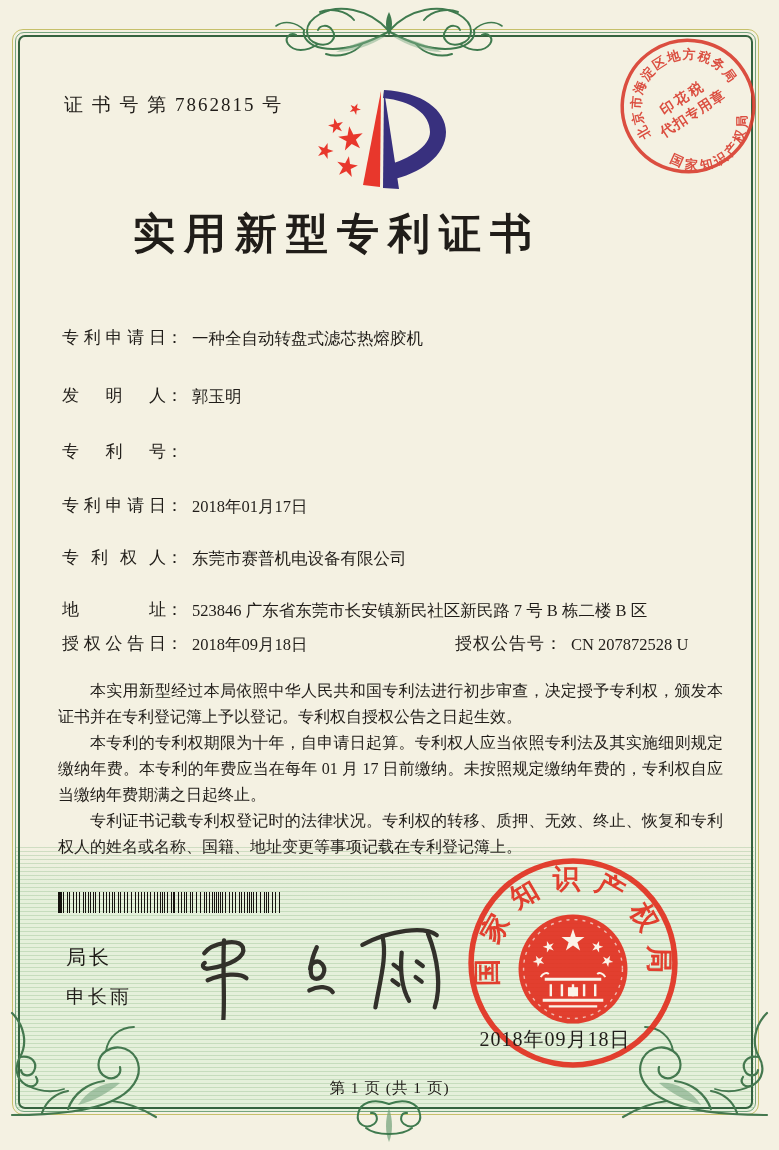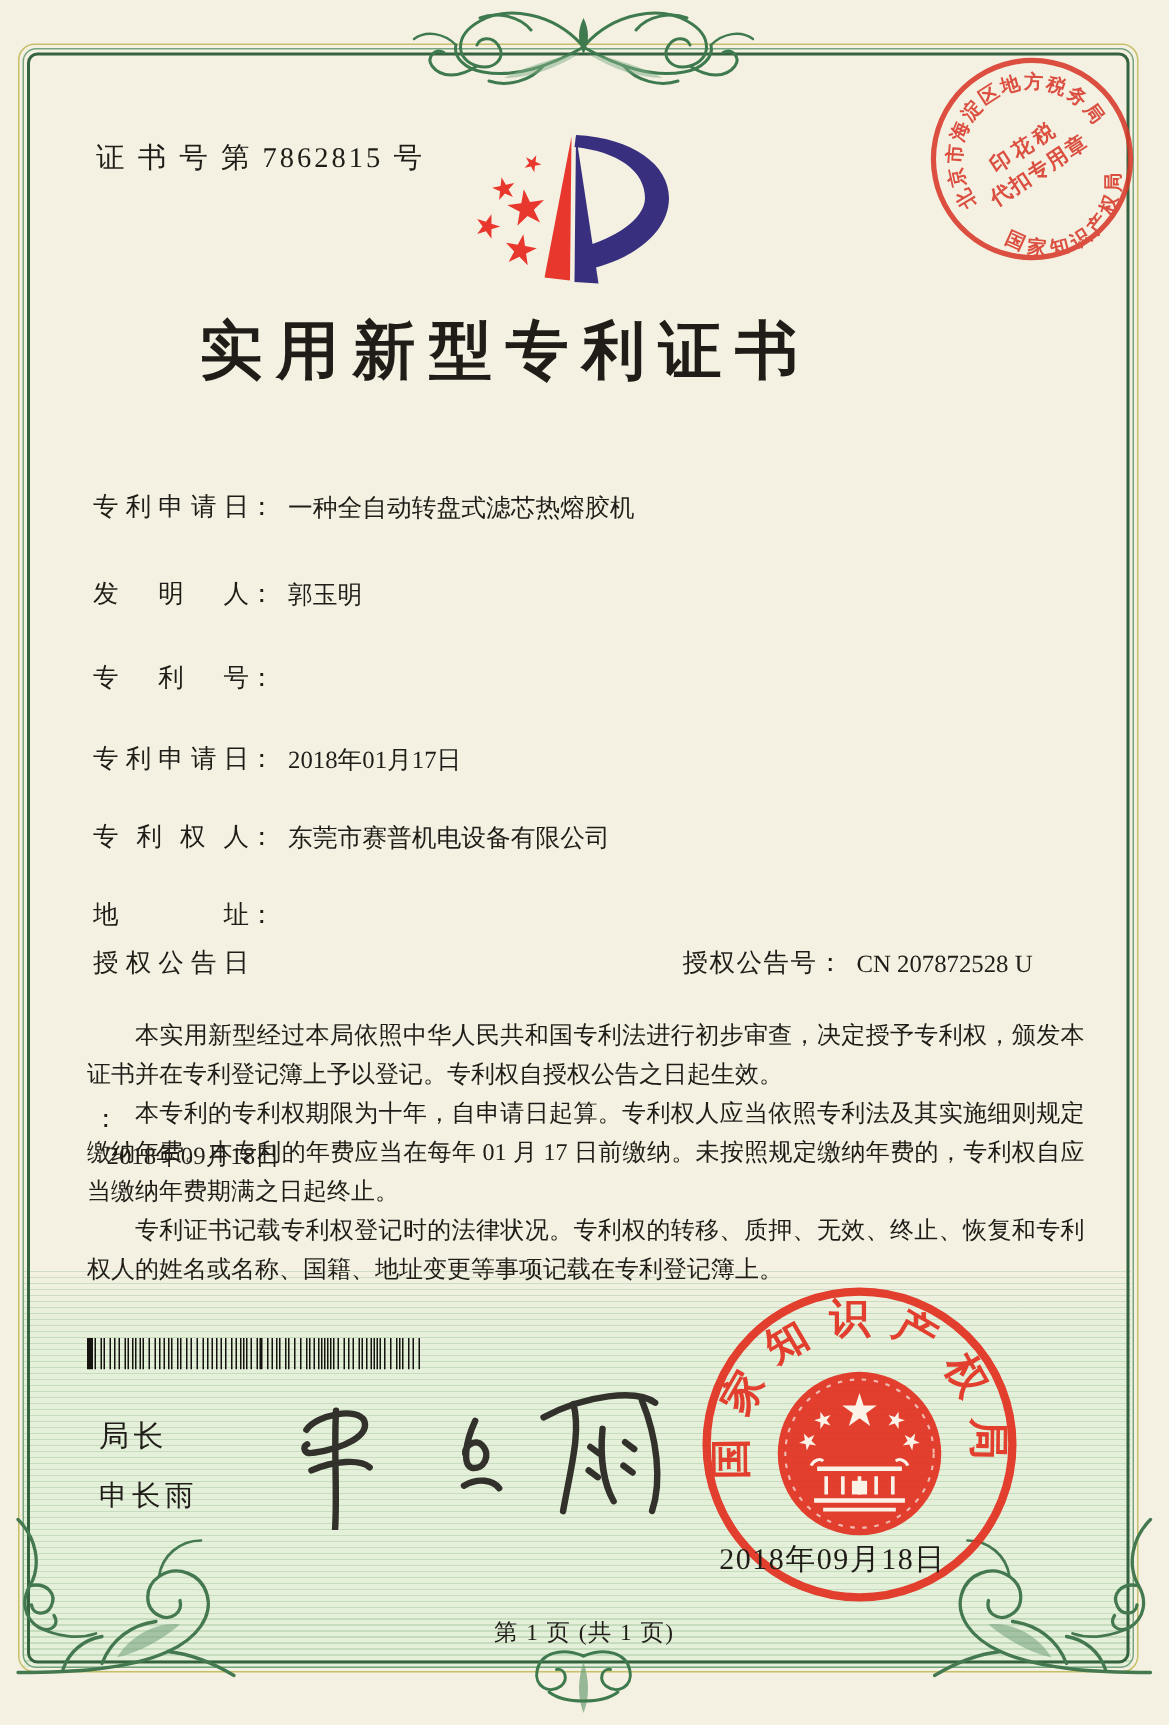--- a/index.html
+++ b/index.html
@@ -37,21 +37,21 @@
   }
 
   
   .fields{left:62px;top:326px;width:668px;position:absolute;font-size:17px;line-height:24px;}
   .frow{margin-bottom:30px;display:flex;align-items:flex-start;}
   .frow.r1{margin-bottom:32px}.frow.r2{margin-bottom:30px}.frow.r3{}
   .frow.r4{margin-bottom:26px}.frow.r5{margin-bottom:26px}.frow.r6{margin-bottom:8px}
   .flabel{display:inline-block;width:104px;text-align:justify;text-align-last:justify;flex:0 0 104px;}
   .colon{flex:0 0 auto;}
   .fval{margin-left:9px;font-size:16.5px;line-height:26px;max-width:540px;}
-  .grant-row{position:relative;flex-direction:column;}
+  .grant-row{position:relative;}
   .grant-right{position:absolute;left:393px;top:0;display:flex;}
   .grant-right .flabel{width:auto;flex:0 0 auto;text-align-last:auto;letter-spacing:1px;}
 
   
   .body-text{left:58px;top:678px;width:665px;position:absolute;}
   .body-text p{margin:0;font-size:16px;line-height:26px;text-indent:2em;text-align:justify;}
 
   
   .signer-title{left:66px;top:944px;font-size:20px;letter-spacing:3px;text-align:right;}
   .signer-name{left:66px;top:984px;font-size:19px;letter-spacing:3px;}
@@ -175,20 +175,21 @@
     <span class="fval">2018年01月17日</span>
   </div>
   <div class="frow r5">
     <span class="flabel">专利权人</span>
       <span class="colon">：</span>
     <span class="fval">东莞市赛普机电设备有限公司</span>
   </div>
   <div class="frow r6">
     <span class="flabel">地址</span>
       <span class="colon">：</span>
+    <span class="fval">523846 广东省东莞市长安镇新民社区新民路 7 号 B 栋二楼 B 区</span>
   </div>
   <div class="frow grant-row">
     <span class="flabel">授权公告日</span>
       <span class="colon">：</span>
     <span class="fval">2018年09月18日</span>
     <span class="grant-right">
       <span class="flabel">授权公告号</span>
         <span class="colon">：</span>
       <span class="fval">CN 207872528 U</span>
     </span>

